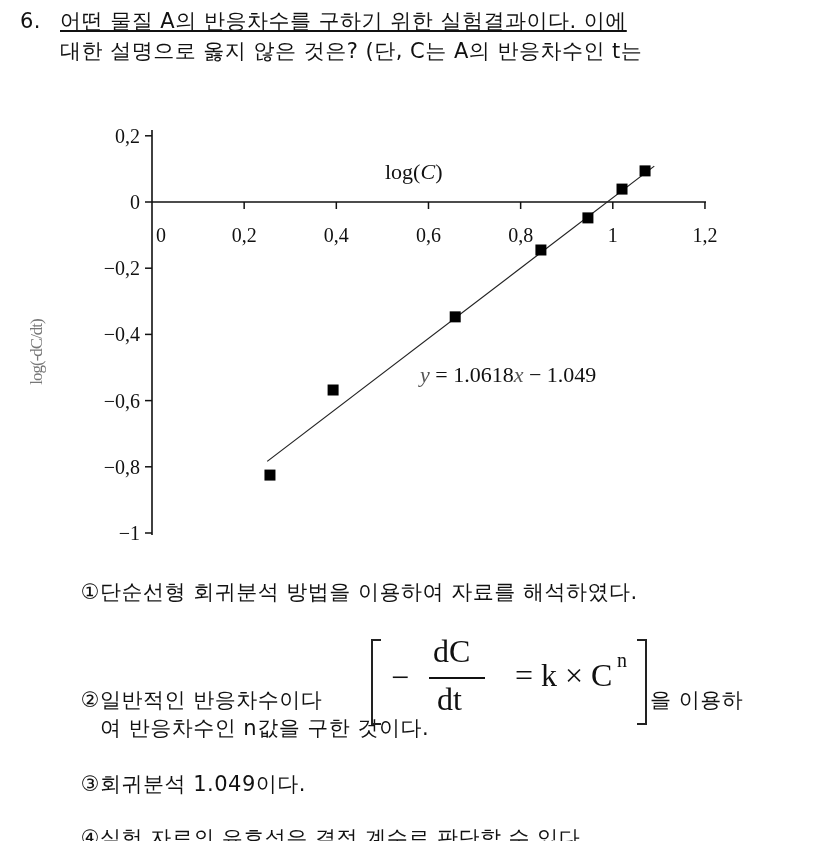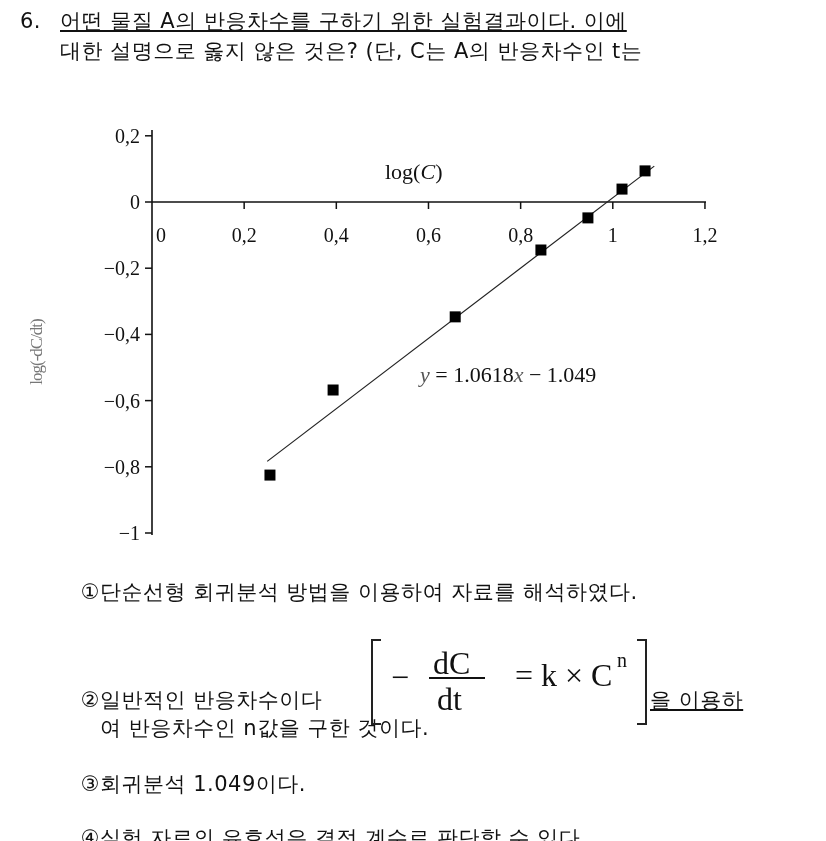--- a/index.html
+++ b/index.html
@@ -98,38 +98,38 @@
   </svg>
 </div>
 
 <div class="choices">
   <div class="choice" style="top:4px;">
     <span class="choice-mark">①</span><span>단순선형 회귀분석 방법을 이용하여 자료를 해석하였다.</span>
   </div>
   <div class="choice" style="top:112px;">
     <span class="choice-mark">②</span><span>일반적인 반응차수이다</span>
   </div>
-  <div class="choice" style="top:112px; left:590px;text-decoration:underline;">
+  <div class="choice" style="top:112px; left:590px;">
     <span>을 이용하</span>
   </div>
   <div class="choice" style="top:140px;">
     <span class="choice-mark"></span><span>여 반응차수인 n값을 구한 것이다.</span>
   </div>
   <div class="choice" style="top:196px;">
     <span class="choice-mark">③</span><span>회귀분석 1.049이다.</span>
   </div>
   <div class="choice" style="top:238px;margin-top:12px;">
     <span class="choice-mark">④</span><span>실험 자료의 유효성은 결정 계수로 판단할 수 있다.</span>
   </div>
 </div>
 
 <div class="formula">
   <div class="bracket bl"></div>
   <div class="bracket br"></div>
   <div class="expr">
     <span style="position:absolute; left:2px; top:26px;">−</span>
-    <span style="position:absolute; left:44px; top:12px;">dC</span>
+    <span style="position:absolute; left:44px; top:0px;">dC</span>
     <span style="position:absolute; left:40px; top:44px; width:56px; height:0; border-top:2px solid #111;"></span>
     <span style="position:absolute; left:48px; top:48px;text-align:center;">dt</span>
     <span style="position:absolute; left:98px; top:24px; white-space:nowrap;margin-left:28px;">= k × C</span>
     <span style="position:absolute; left:228px; top:16px; font-size:20px;">n</span>
   </div>
 </div>
 
 </body></html>

